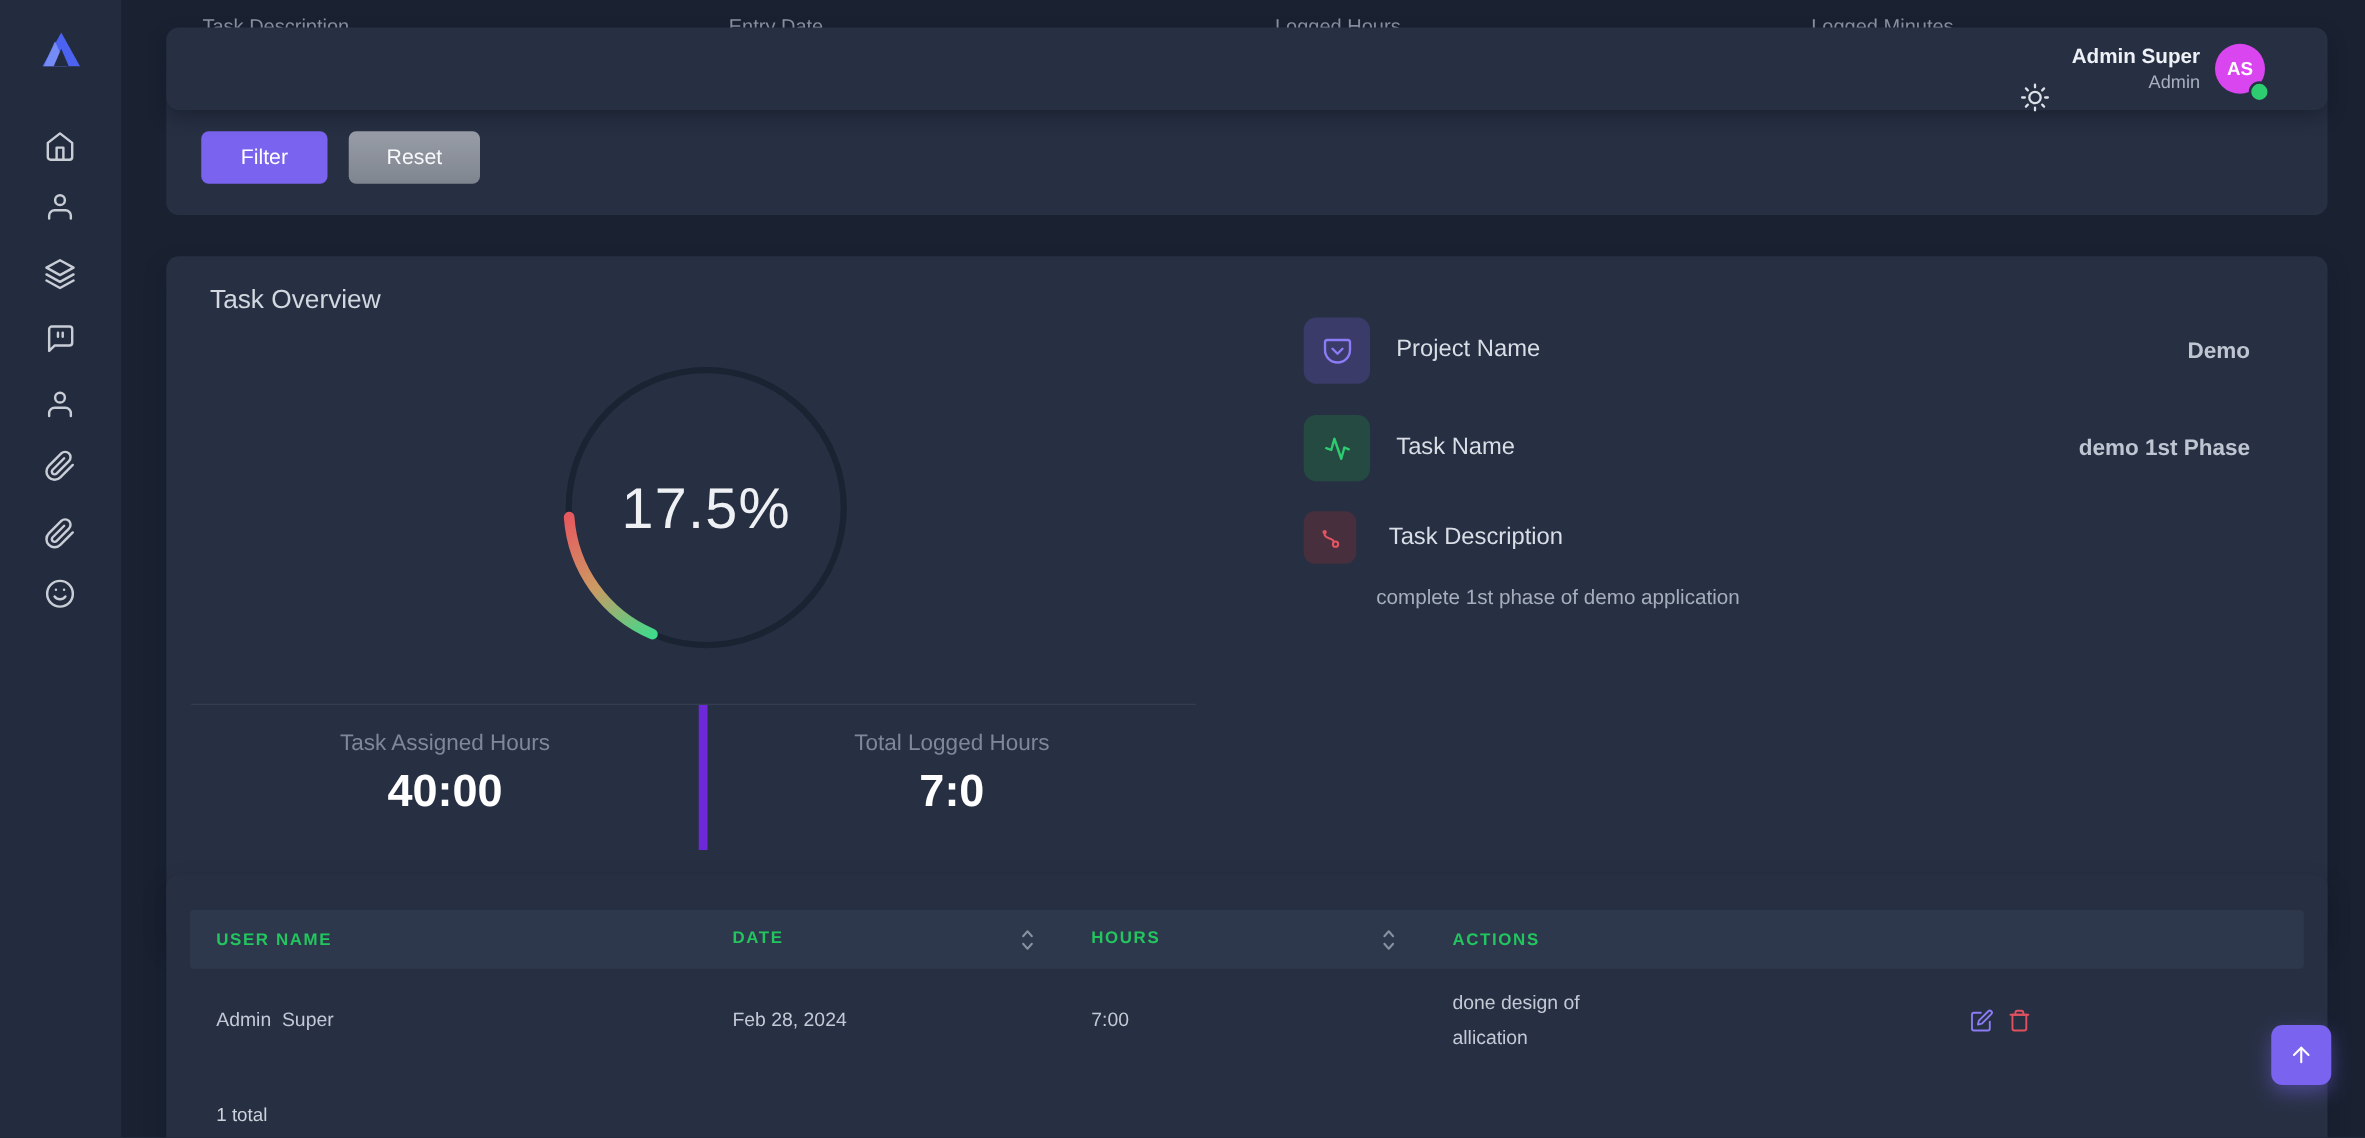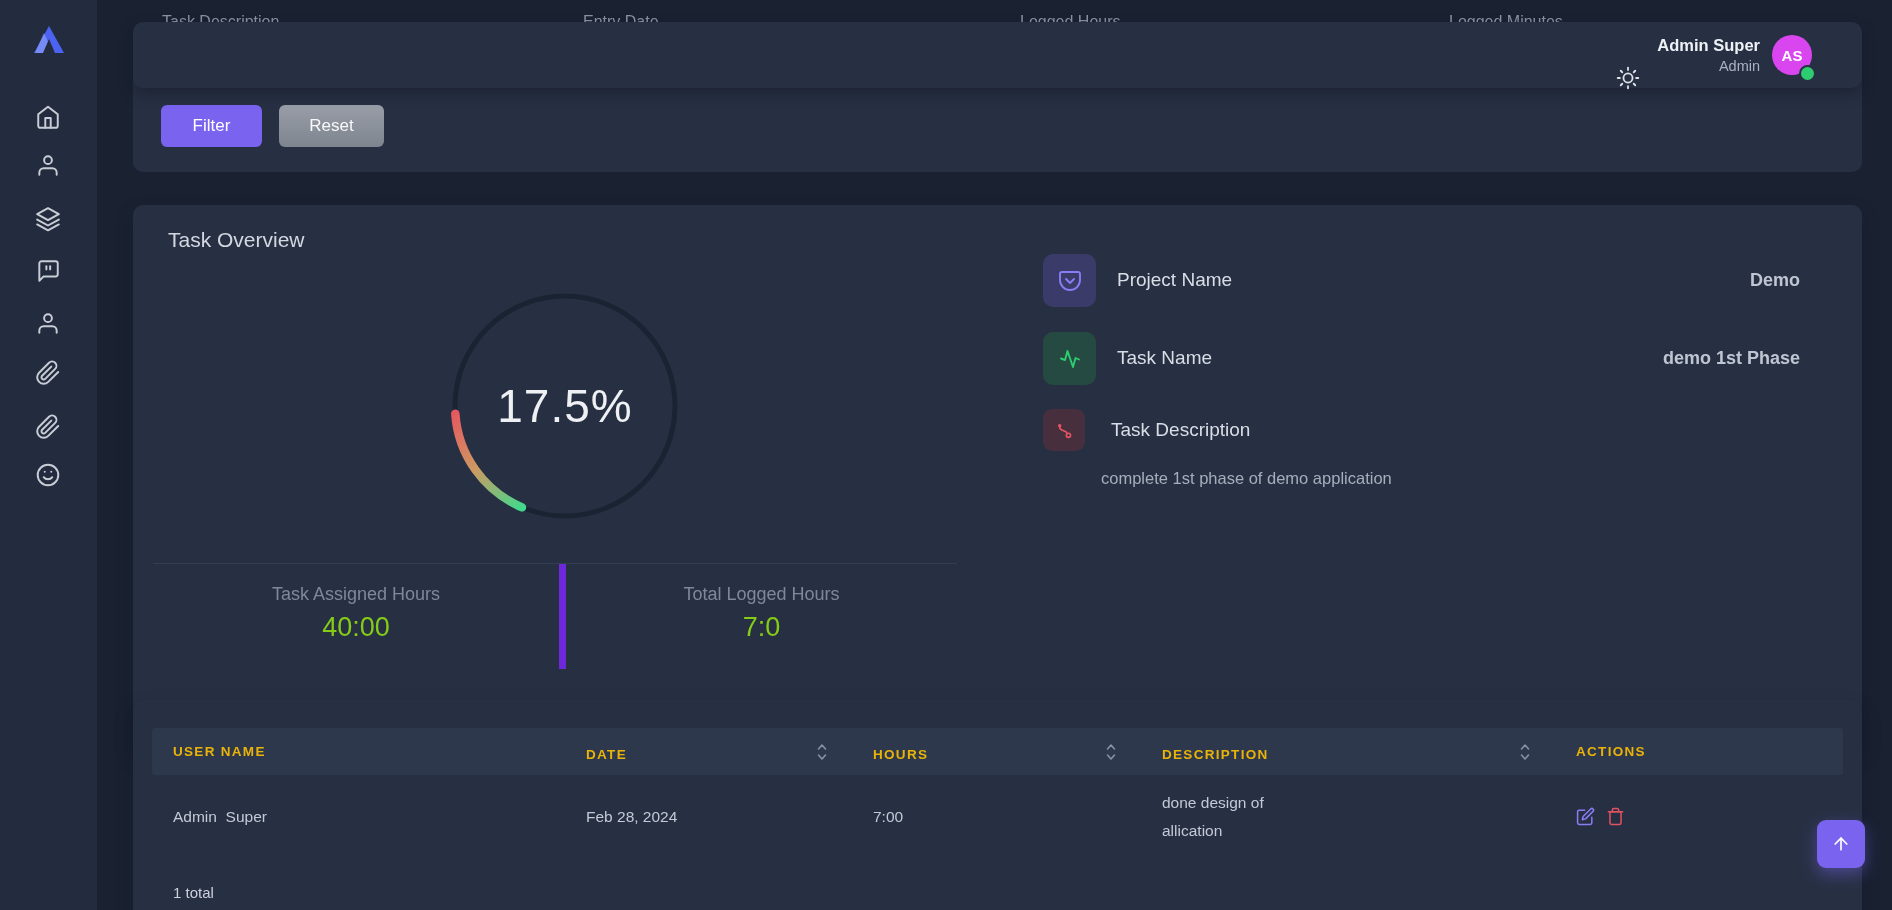--- a/index.html
+++ b/index.html
@@ -41,32 +41,32 @@
   .overview{top:205px;width:1729px;height:548px;}
   .ov-title{position:absolute;left:35px;top:23px;font-size:21px;color:#d3d8e0;font-weight:500;}
   .donut-wrap{position:absolute;left:312px;top:81px;width:240px;height:240px;}
   .donut-pct{position:absolute;left:312px;top:81px;width:240px;height:240px;display:flex;
     align-items:center;justify-content:center;font-size:46px;color:#eef0f4;letter-spacing:1px;}
   .stats{position:absolute;left:20px;top:358px;width:804px;border-top:1px solid #343d52;display:flex;}
   .stat{width:413px;box-sizing:border-box;text-align:center;padding:20px 0 26px 0;}
   .stat + .stat{width:391px;}
   .stat:first-child{border-right:7px solid #6d28d9;}
   .stat .lb{font-size:18px;color:#7f8898;}
-  .stat .vl{font-size:27px;font-weight:normal;color:#84cc16;margin-top:7px;}
+  .stat .vl{font-size:36px;font-weight:bold;color:#ffffff;margin-top:7px;}
   .detail-row{position:absolute;left:910px;width:799px;}
   .tile{position:absolute;left:0;top:0;border-radius:10px;display:flex;align-items:center;justify-content:center;}
   .d-label{position:absolute;font-size:19px;color:#d9dee6;font-weight:500;}
   .d-value{position:absolute;right:42px;font-size:18px;font-weight:bold;color:#bfc6d2;text-align:right;}
   .d-desc{position:absolute;left:58px;top:60px;font-size:16.5px;color:#a6aebb;}
   
   .tablecard{top:700px;width:1729px;height:240px;border-radius:10px 10px 0 0;}
   .thead{position:absolute;left:19px;top:28px;width:1691px;height:47px;background:#2e384c;
     border-radius:3px;display:flex;align-items:center;}
   .th{box-sizing:border-box;padding-left:21px;font-size:13.5px;font-weight:bold;letter-spacing:1.3px;
-    color:#eab308;display:flex;align-items:flex-end;justify-content:space-between;}
+    color:#22c55e;display:flex;align-items:flex-start;justify-content:space-between;}
   .sorter{margin-right:24px;color:#8891a2;cursor:pointer;width:12px;height:20px;}
   .trow{position:absolute;left:19px;top:75px;width:1691px;height:83px;display:flex;align-items:center;}
   .td{box-sizing:border-box;padding-left:21px;font-size:15.5px;color:#c3c9d5;}
   .c1{width:413px;}.c2{width:287px;}.c3{width:289px;}.c4{width:414px;}.c5{width:288px;}
   .pre{white-space:pre-wrap;}
   .desc-span{display:inline-block;width:135px;line-height:28px;}
   .act{display:flex;gap:11px;align-items:center;}
   .act .a-edit{color:#8b7bf4;cursor:pointer;}
   .act .a-del{color:#e0525f;cursor:pointer;}
   .total{position:absolute;left:40px;top:184px;font-size:15px;color:#ccd1db;}
@@ -242,29 +242,20 @@
       <span>DATE</span>
       <span class="sorter icon">
         <svg width="12" height="20" viewBox="0 0 12 20" fill="none" stroke="currentColor" stroke-width="1.6" stroke-linecap="round" stroke-linejoin="round">
             <polyline points="2.5,7 6,3 9.5,7"></polyline>
             <polyline points="2.5,13 6,17 9.5,13"></polyline>
           </svg>
       </span>
     </div>
     <div class="th c3">
       <span>HOURS</span>
-      <span class="sorter icon">
-        <svg width="12" height="20" viewBox="0 0 12 20" fill="none" stroke="currentColor" stroke-width="1.6" stroke-linecap="round" stroke-linejoin="round">
-            <polyline points="2.5,7 6,3 9.5,7"></polyline>
-            <polyline points="2.5,13 6,17 9.5,13"></polyline>
-          </svg>
-      </span>
-    </div>
-    <div class="th c4">
-      <span>DESCRIPTION</span>
       <span class="sorter icon">
         <svg width="12" height="20" viewBox="0 0 12 20" fill="none" stroke="currentColor" stroke-width="1.6" stroke-linecap="round" stroke-linejoin="round">
             <polyline points="2.5,7 6,3 9.5,7"></polyline>
             <polyline points="2.5,13 6,17 9.5,13"></polyline>
           </svg>
       </span>
     </div>
     <div class="th c5">
       <span>ACTIONS</span>
     </div>

